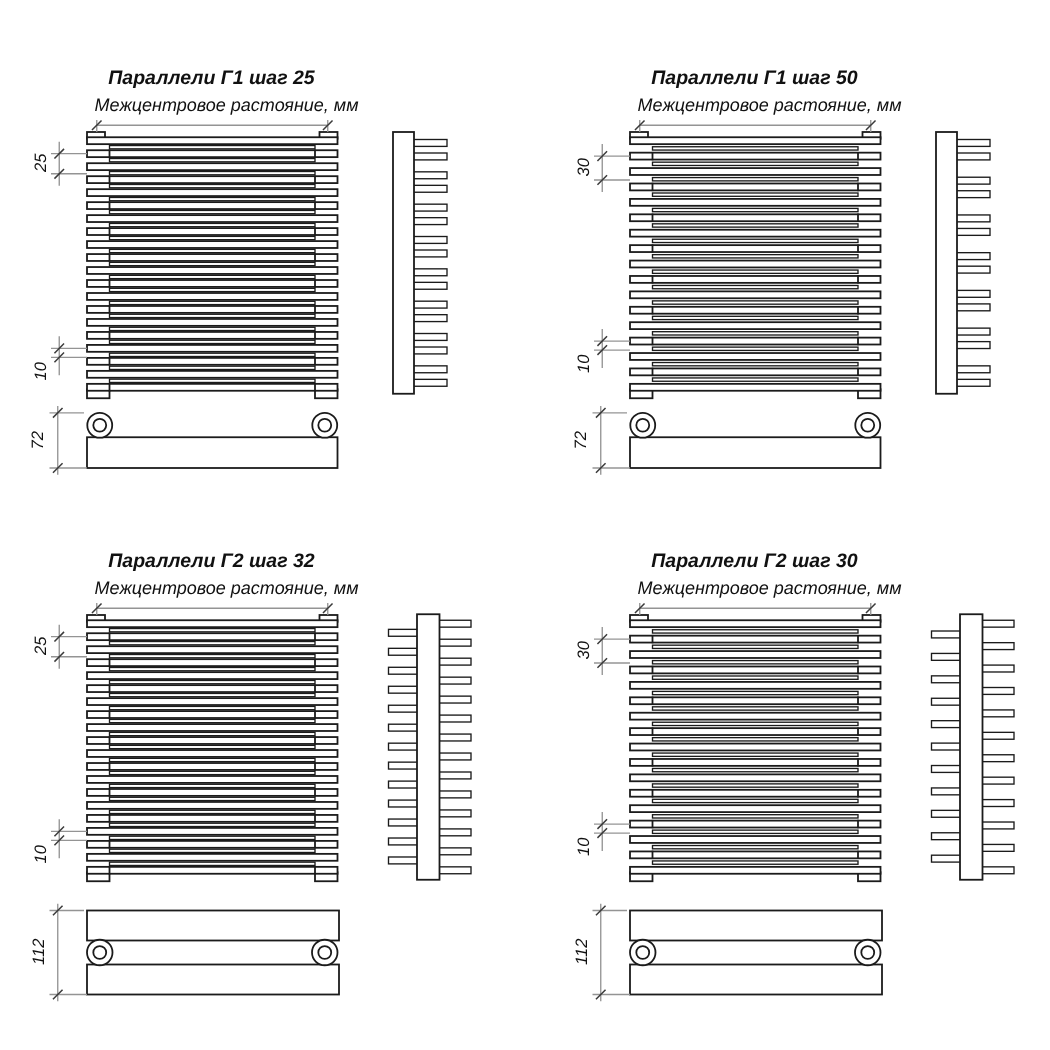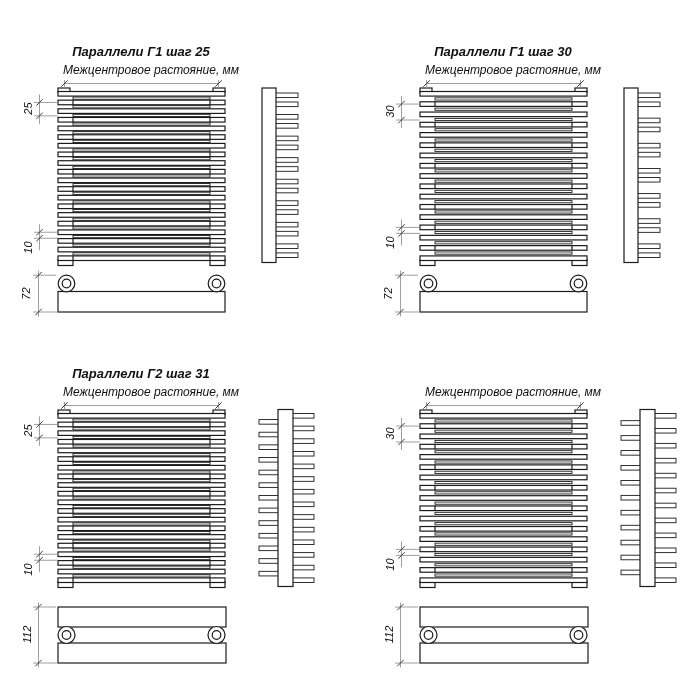--- a/index.html
+++ b/index.html
@@ -494,29 +494,30 @@
         </g>
       </g>
     </svg>
 
   <div class="lbl panel-title p0">Параллели Г1 шаг 25</div>
   <div class="lbl panel-sub p0">Межцентровое растояние, мм</div>
   <div class="lbl dim dim-step s25 p0">25</div>
   <div class="lbl dim dim-off s25 p0">10</div>
   <div class="lbl dim dim-base b72 p0">72</div>
 
-  <div class="lbl panel-title p1">Параллели Г1 шаг 30</div>
+  <div class="lbl panel-title p1">Параллели Г1 шаг 50</div>
   <div class="lbl panel-sub p1">Межцентровое растояние, мм</div>
   <div class="lbl dim dim-step s30 p1">30</div>
   <div class="lbl dim dim-off s30 p1">10</div>
   <div class="lbl dim dim-base b72 p1">72</div>
 
-  <div class="lbl panel-title p2">Параллели Г2 шаг 31</div>
+  <div class="lbl panel-title p2">Параллели Г2 шаг 32</div>
   <div class="lbl panel-sub p2">Межцентровое растояние, мм</div>
   <div class="lbl dim dim-step s25 p2">25</div>
   <div class="lbl dim dim-off s25 p2">10</div>
   <div class="lbl dim dim-base b112 p2">112</div>
 
+  <div class="lbl panel-title p3">Параллели Г2 шаг 30</div>
   <div class="lbl panel-sub p3">Межцентровое растояние, мм</div>
   <div class="lbl dim dim-step s30 p3">30</div>
   <div class="lbl dim dim-off s30 p3">10</div>
   <div class="lbl dim dim-base b112 p3">112</div>
 </div>
 
 </body></html>

